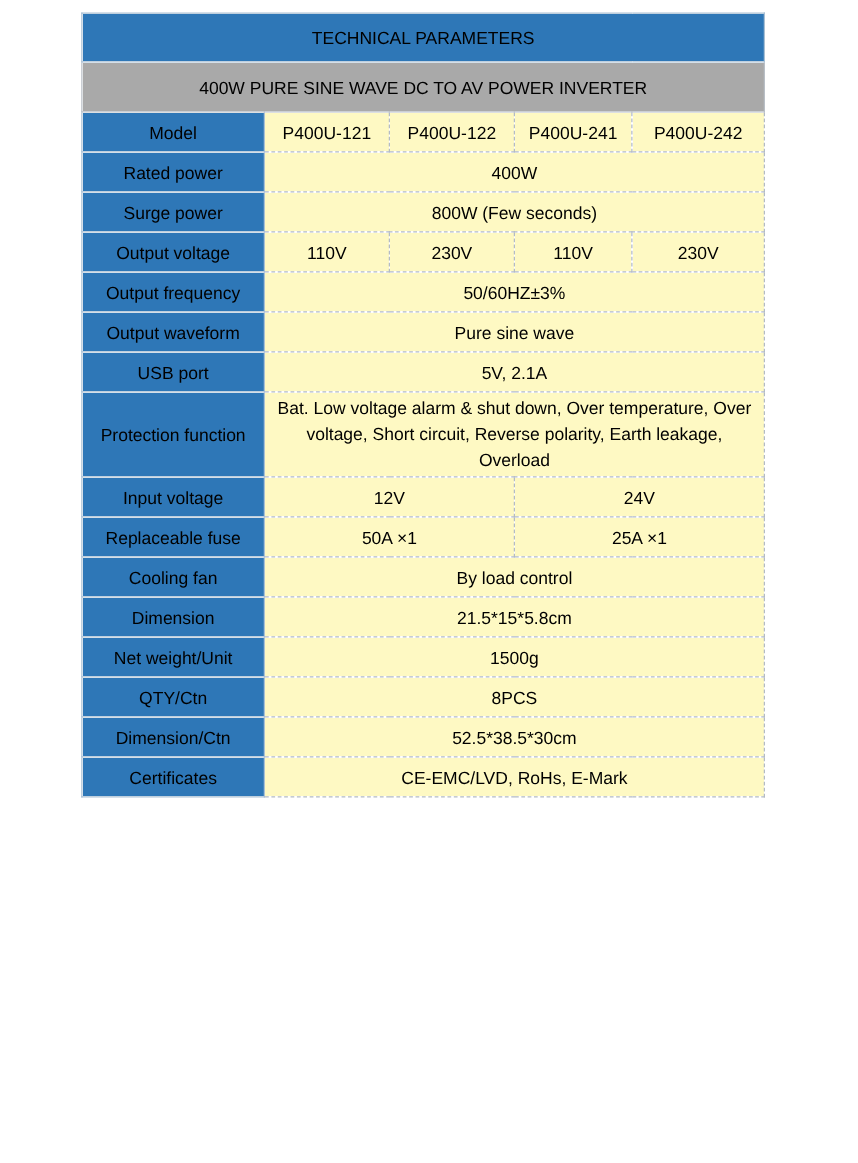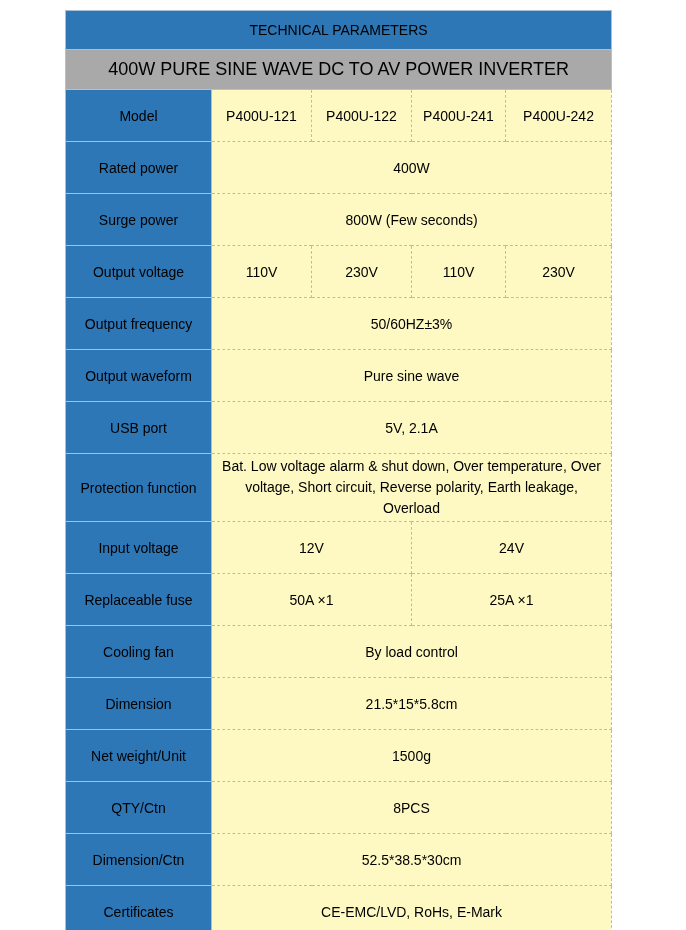--- a/index.html
+++ b/index.html
@@ -45,23 +45,23 @@
   tr.title-row td {
     background: #2e77b7;
     border: 1px solid #a9c0d4;
     height: 36px;
     font-size: 14px;
   }
   tr.subtitle-row td {
     background: #a9a9a9;
     border: 1px solid #b9bfc6;
     height: 37px;
-    font-size: 18px;
+    font-size: 14px;
   }
-  tr.r { height: 52px; }
+  tr.r { height: 32px; }
   tr.r-tall { height: 65px; }
   td.multiline {
     line-height: 21px;
     padding: 2px 9px;
   }
 </style>
 </head>
 <body>
 
 <table class="spec-table">

